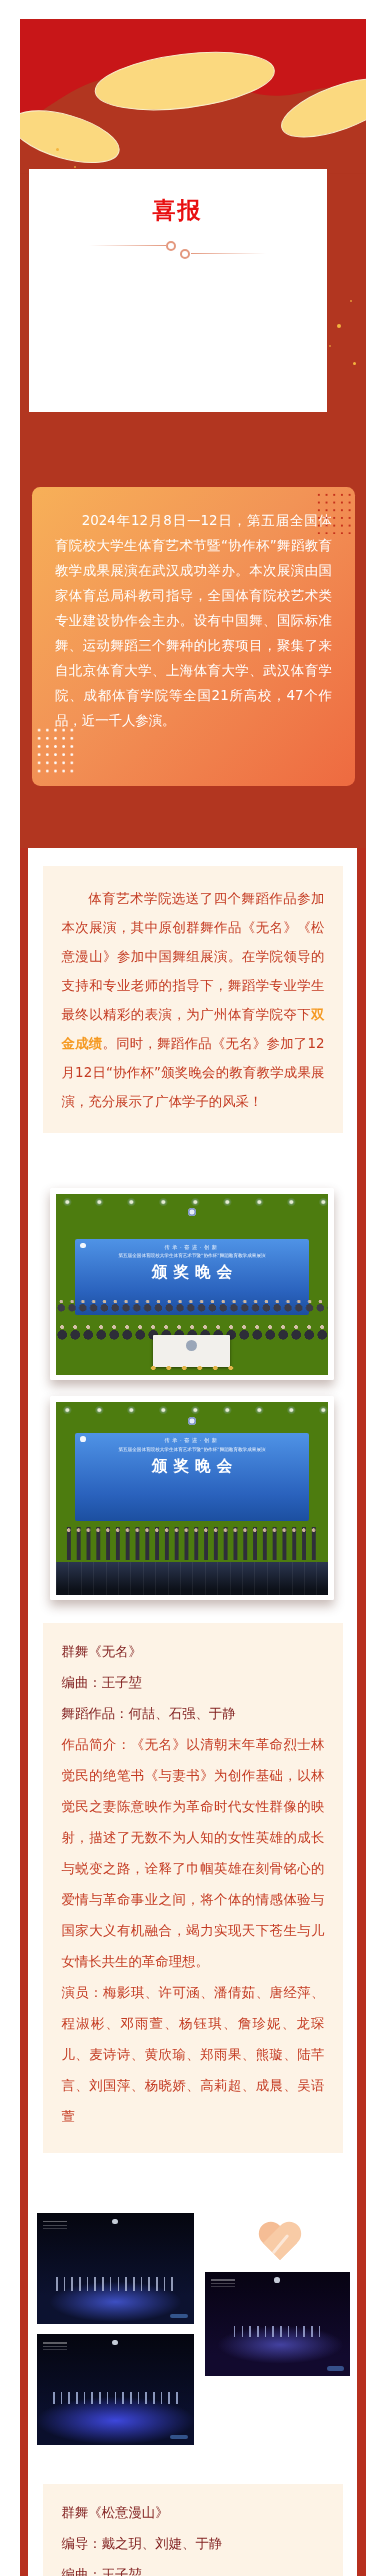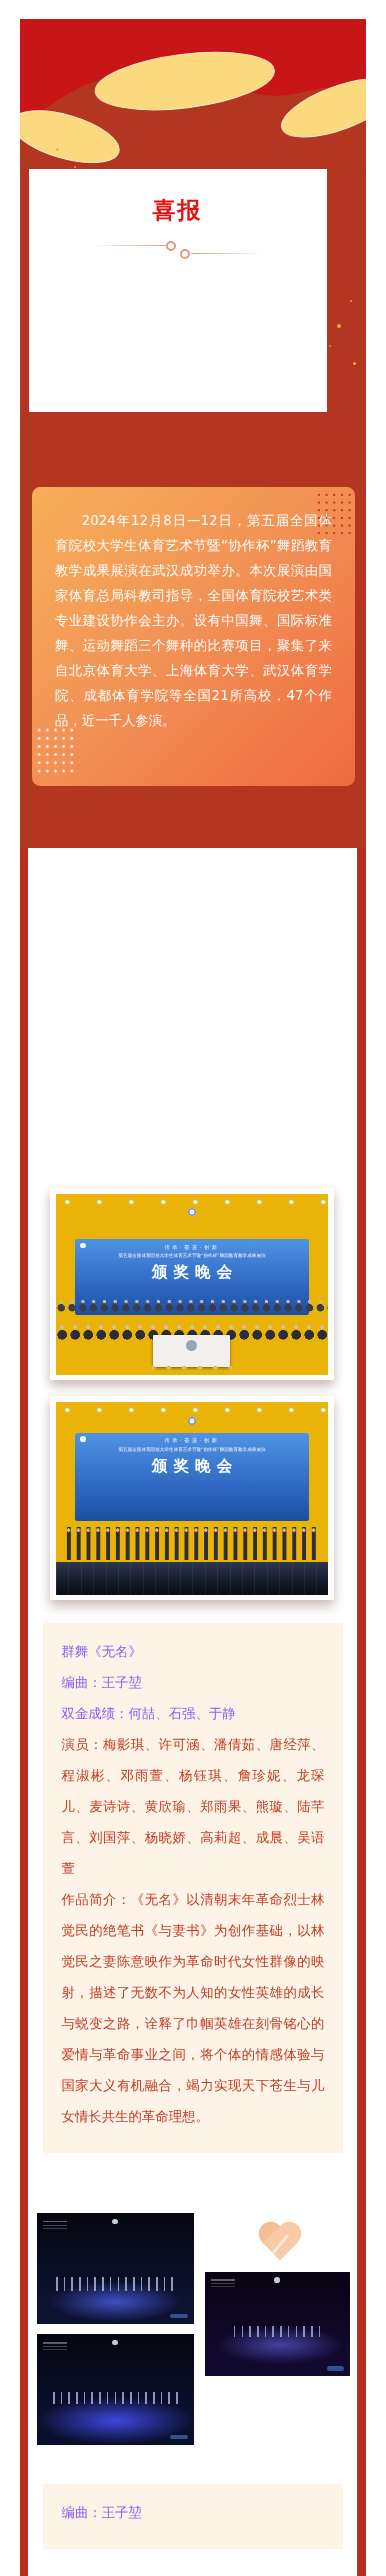--- a/index.html
+++ b/index.html
@@ -29,32 +29,32 @@
   .orange-card .o-text{margin:20.6px 23px;font-size:13.4px;line-height:25px;color:#ffffff;text-align:justify;text-indent:2em;word-break:break-all;}
   .dots-red{position:absolute;top:4.1px;right:3.1px;width:37px;height:43px;
     background-image:radial-gradient(#c6321c 1.2px,transparent 1.4px);background-size:7.7px 7.7px;}
   .dots-white{position:absolute;left:3.1px;bottom:13.4px;width:43px;height:47px;
     background-image:radial-gradient(rgba(255,255,255,.95) 1.2px,transparent 1.4px);background-size:8.2px 8.2px;}
 
   
   .panel{position:absolute;left:43px;width:300px;background:#fdf3e6;}
   .panel .para{margin:0 18.5px;font-size:13.4px;line-height:29px;color:#c43b22;text-align:justify;word-break:break-all;}
   .panel .para.indent{text-indent:2em;}
-  .panel .line{margin:0 18.5px;font-size:13.4px;line-height:31px;color:#8b5cf6;}
+  .panel .line{margin:0 18.5px;font-size:13.4px;line-height:31px;color:#7f1d1d;}
   .panel .para.lh60{line-height:31px;}
   .hl{color:#f59a23;font-weight:bold;}
 
   .panel.achieve{top:866px;padding:17.5px 0;}
   .panel.dance1{top:1623px;padding:13.4px 0 20.6px;}
   .panel.dance2{top:2484px;padding:13.4px 0 20.6px;}
 
   
   .photo-card{position:absolute;left:50px;width:284px;background:#ffffff;border-radius:1.5px;
     box-shadow:0 5.2px 10.3px rgba(70,25,12,.30);}
-  .photo-card .photo{position:relative;margin:5.7px;overflow:hidden;background:#eab308;}
+  .photo-card .photo{position:relative;margin:5.7px;overflow:hidden;background:#4d7c0f;}
   .pc1{top:1188px;} .pc1 .photo{height:181px;}
   .pc2{top:1396px;} .pc2 .photo{height:193px;}
 
   .spotlights{position:absolute;top:3.1px;left:0;right:0;height:13.4px;opacity:.9;
     background-image:radial-gradient(circle at 11.3px 5.2px,rgba(255,255,244,.95) 1.3px,rgba(170,195,255,.30) 2.6px,transparent 4.6px);
     background-size:32px 13.4px;}
   .top-emblem{position:absolute;top:8%;left:50%;width:7.7px;height:7.7px;margin-left:-4.1px;border-radius:50%;
     background:#e8eef8;box-shadow:inset 0 0 0 1.5px #7d93c8;}
   .screen{position:absolute;left:7%;right:7%;top:25%;height:42%;border-radius:2.1px;overflow:hidden;text-align:center;color:#fff;
     background:linear-gradient(180deg,#4f93e6 0%,#2a62bd 70%,#1c4fa0 100%);}
@@ -138,20 +138,23 @@
       </div>
     </div>
 
     <div class="orange-card">
       <div class="dots-red"></div>
       <div class="dots-white"></div>
       <p class="o-text">2024年12月8日—12日，第五届全国体育院校大学生体育艺术节暨“协作杯”舞蹈教育教学成果展演在武汉成功举办。本次展演由国家体育总局科教司指导，全国体育院校艺术类专业建设协作会主办。设有中国舞、国际标准舞、运动舞蹈三个舞种的比赛项目，聚集了来自北京体育大学、上海体育大学、武汉体育学院、成都体育学院等全国21所高校，47个作品，近一千人参演。</p>
     </div>
   </div>
 
+  <div class="panel achieve">
+    <p class="para indent"><span>体育艺术学院选送了四个舞蹈作品参加本次展演，其中原创群舞作品《无名》《松意漫山》参加中国舞组展演。在学院领导的支持和专业老师的指导下，舞蹈学专业学生最终以精彩的表演，为广州体育学院夺下</span><span class="hl">双金成绩</span><span>。同时，舞蹈作品《无名》参加了12月12日“协作杯”颁奖晚会的教育教学成果展演，充分展示了广体学子的风采！</span></p>
+  </div>
 
   <div class="photo-card pc1">
     <div class="photo">
       <div class="spotlights"></div>
       <div class="top-emblem"></div>
       <div class="screen">
         <span class="s-emblem"></span>
         <div class="motto">传承·奋进·创新</div>
         <div class="banner">第五届全国体育院校大学生体育艺术节暨“协作杯”舞蹈教育教学成果展演</div>
         <div class="main">颁奖晚会</div>
@@ -176,23 +179,23 @@
         <div class="main">颁奖晚会</div>
       </div>
       <div class="lineup"></div>
       <div class="floor2"></div>
     </div>
   </div>
 
   <div class="panel dance1">
     <p class="line">群舞《无名》</p>
     <p class="line">编曲：王子堃</p>
-    <p class="line">双金成绩：何喆、石强、于静</p>
+    <p class="line">舞蹈作品：何喆、石强、于静</p>
+    <p class="para lh60">作品简介：《无名》以清朝末年革命烈士林觉民的绝笔书《与妻书》为创作基础，以林觉民之妻陈意映作为革命时代女性群像的映射，描述了无数不为人知的女性英雄的成长与蜕变之路，诠释了巾帼英雄在刻骨铭心的爱情与革命事业之间，将个体的情感体验与国家大义有机融合，竭力实现天下苍生与儿女情长共生的革命理想。</p>
     <p class="para lh60">演员：梅影琪、许可涵、潘倩茹、唐经萍、程淑彬、邓雨萱、杨钰琪、詹珍妮、龙琛儿、麦诗诗、黄欣瑜、郑雨果、熊璇、陆芊言、刘国萍、杨晓娇、高莉超、成晨、吴语萱</p>
-    <p class="para lh60">作品简介：《无名》以清朝末年革命烈士林觉民的绝笔书《与妻书》为创作基础，以林觉民之妻陈意映作为革命时代女性群像的映射，描述了无数不为人知的女性英雄的成长与蜕变之路，诠释了巾帼英雄在刻骨铭心的爱情与革命事业之间，将个体的情感体验与国家大义有机融合，竭力实现天下苍生与儿女情长共生的革命理想。</p>
   </div>
 
   <div class="gphoto" style="left:37px;top:2213px;width:157px;height:111px;background:linear-gradient(180deg,#05060f,#0c1230 75%)">
     <div class="st-logo"></div>
     <div class="st-emblem"></div>
     <div class="st-glow" style="background:radial-gradient(ellipse 60% 26% at 50% 80%,rgba(70,90,220,.85),transparent 70%)"></div>
     <div class="st-dancers" style="--dc:rgba(190,200,230,.75);left:12%;right:10%;top:58%;height:13.4px"></div>
     <div class="st-mark"></div>
   </div>
 
@@ -212,18 +215,20 @@
 
   <div class="gphoto" style="left:205px;top:2272px;width:145px;height:104px;background:linear-gradient(180deg,#070312,#120a2e 80%)">
     <div class="st-logo"></div>
     <div class="st-emblem"></div>
     <div class="st-glow" style="background:radial-gradient(ellipse 62% 26% at 52% 70%,rgba(80,80,190,.8),transparent 70%)"></div>
     <div class="st-dancers" style="--dc:rgba(165,175,220,.8);left:20%;width:60%;top:52%;height:11.3px"></div>
     <div class="st-mark"></div>
   </div>
 
   <div class="panel dance2">
+    <p class="line">群舞《松意漫山》</p>
+    <p class="line">编导：戴之玥、刘婕、于静</p>
     <p class="line">编曲：王子堃</p>
 
   </div>
 
 </div>
 
 
 </body></html>

